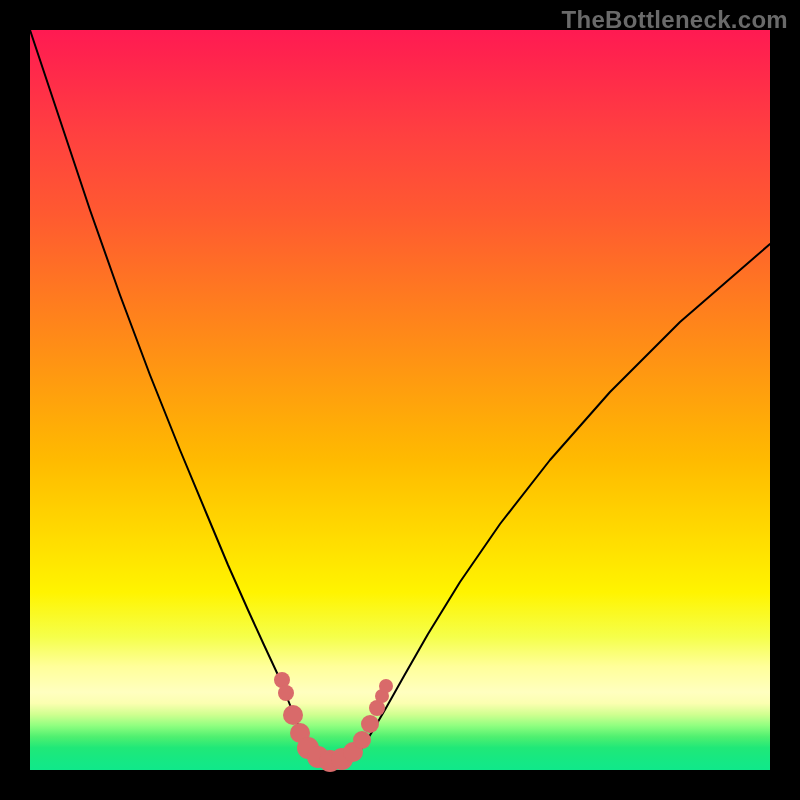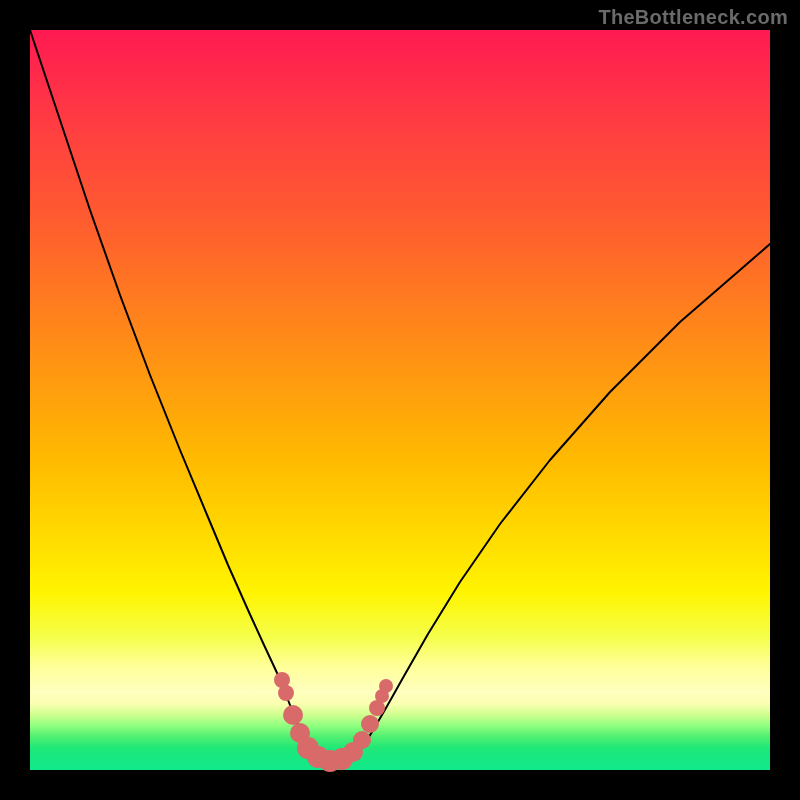--- a/index.html
+++ b/index.html
@@ -48,21 +48,21 @@
       #18e880 98.2%,
       #14e886 99.1%,
       #10e88a 100%
     );
   }
   .watermark {
     position: absolute;
     top: 6px;
     right: 12px;
     font-family: Arial, Helvetica, sans-serif;
-    font-size: 20px;
+    font-size: 24px;
     font-weight: 600;
     color: #6a6a6a;
     letter-spacing: 0.3px;
     user-select: none;
   }
   svg.curves {
     position: absolute;
     left: 30px;
     top: 30px;
     width: 740px;

